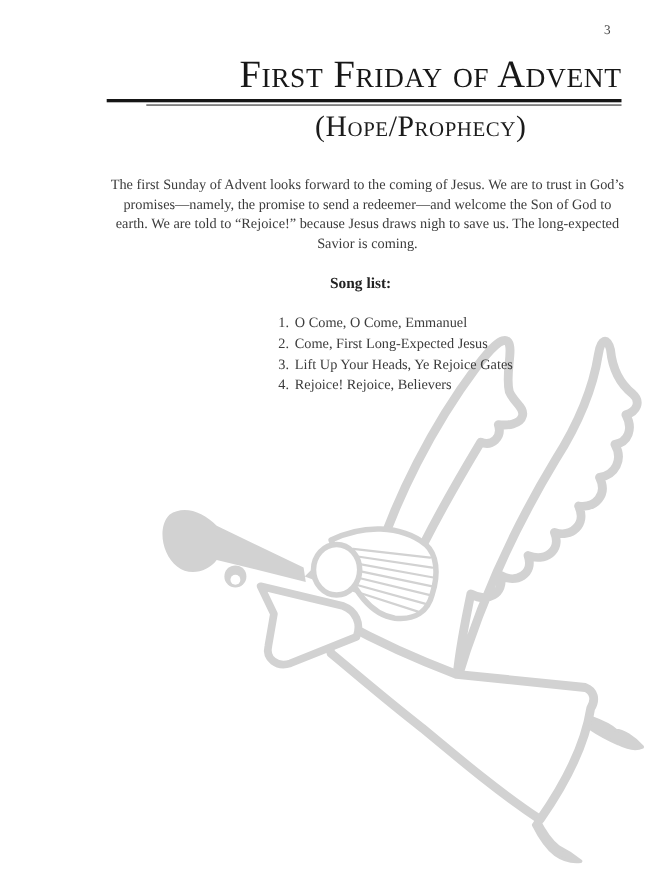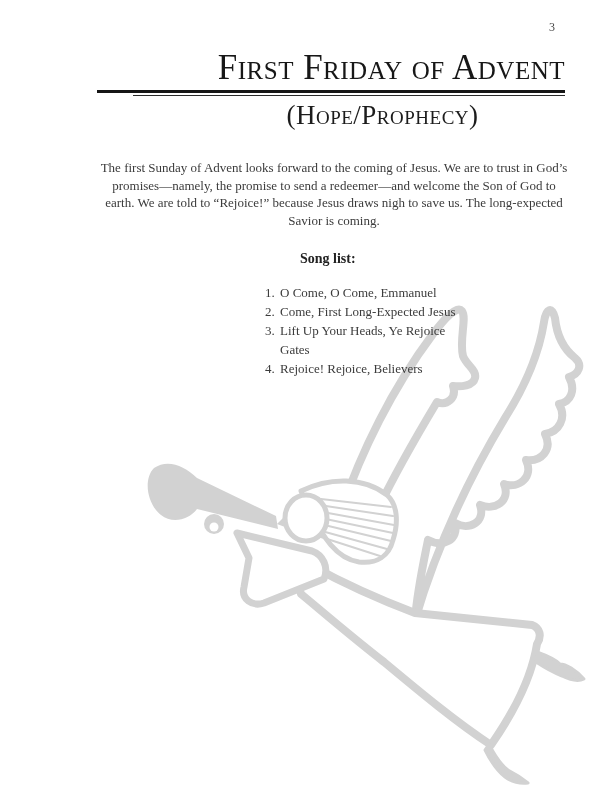--- a/index.html
+++ b/index.html
@@ -30,21 +30,21 @@
   }
   .intro{
     position:absolute;top:146px;left:97px;width:474px;
     font-size:13px;line-height:17.5px;color:#3b3b3b;text-align:center;
   }
   .songs{position:absolute;top:251px;left:250px;width:230px;}
   .songs-heading{
     font-size:14px;font-weight:bold;color:#222;margin:0 0 16px 50px;
   }
   .songs-list{
-    margin:12px;padding:0 0 0 16px;list-style:decimal outside;
+    margin:0;padding:0 0 0 16px;list-style:decimal outside;
     font-size:13px;color:#3b3b3b;
   }
   .songs-list li{line-height:19px;padding-left:2px;}
 </style>
 </head>
 <body>
 
 <div class="page">
 
   <svg class="watermark" width="600" height="800" viewBox="0 0 600 800" aria-hidden="true">

